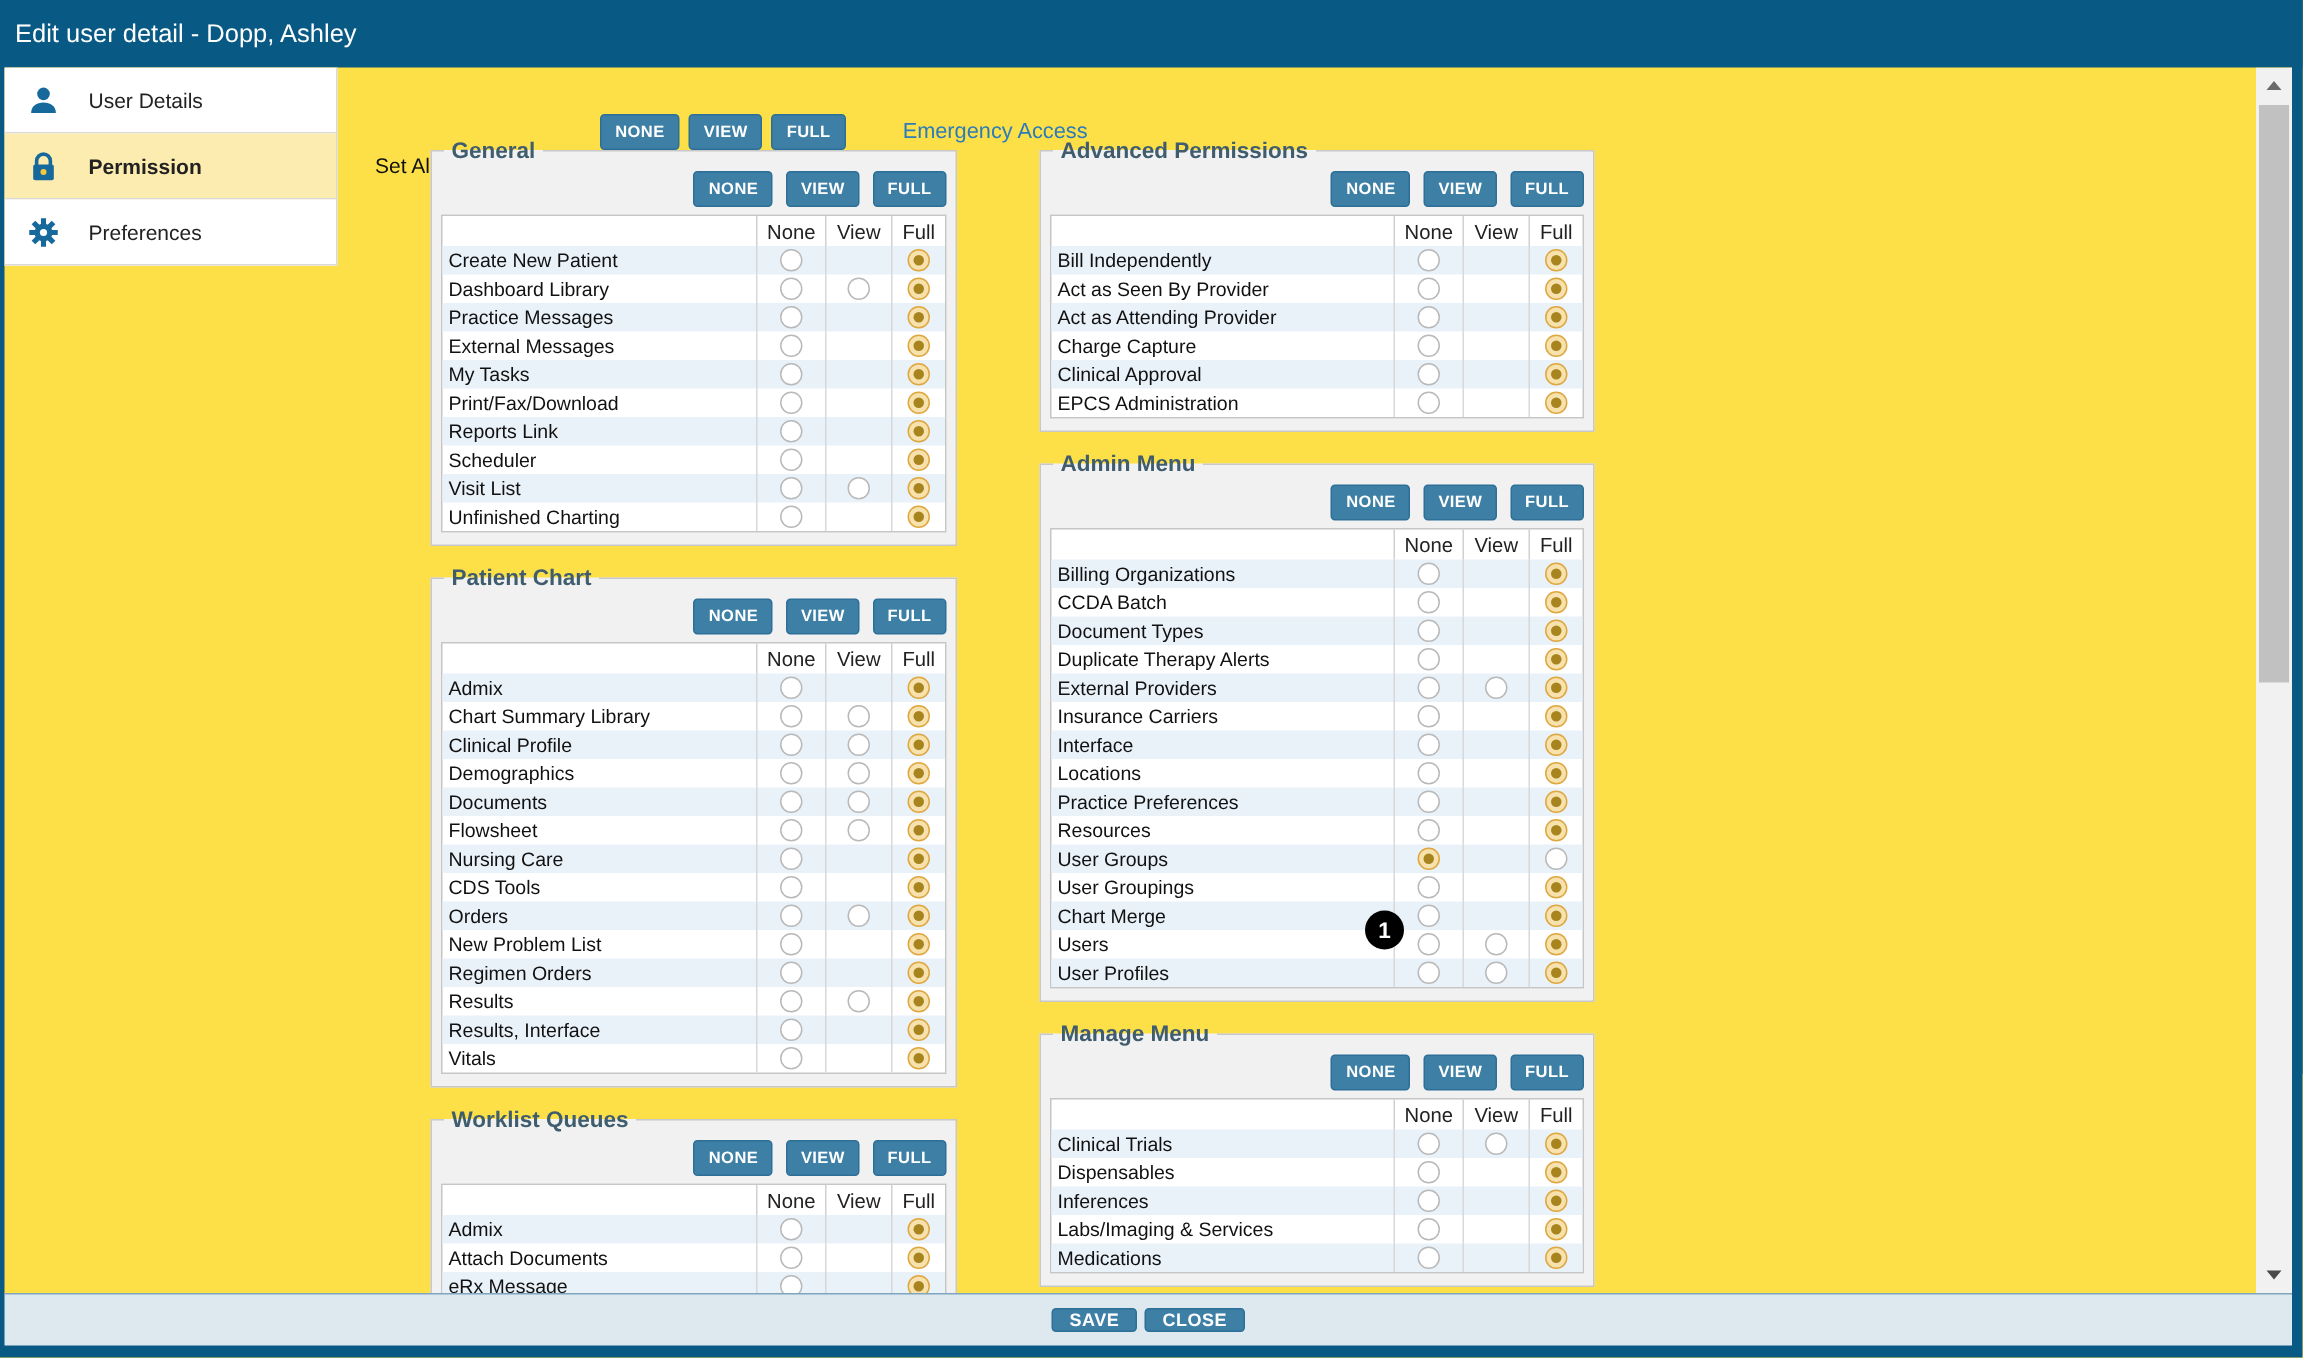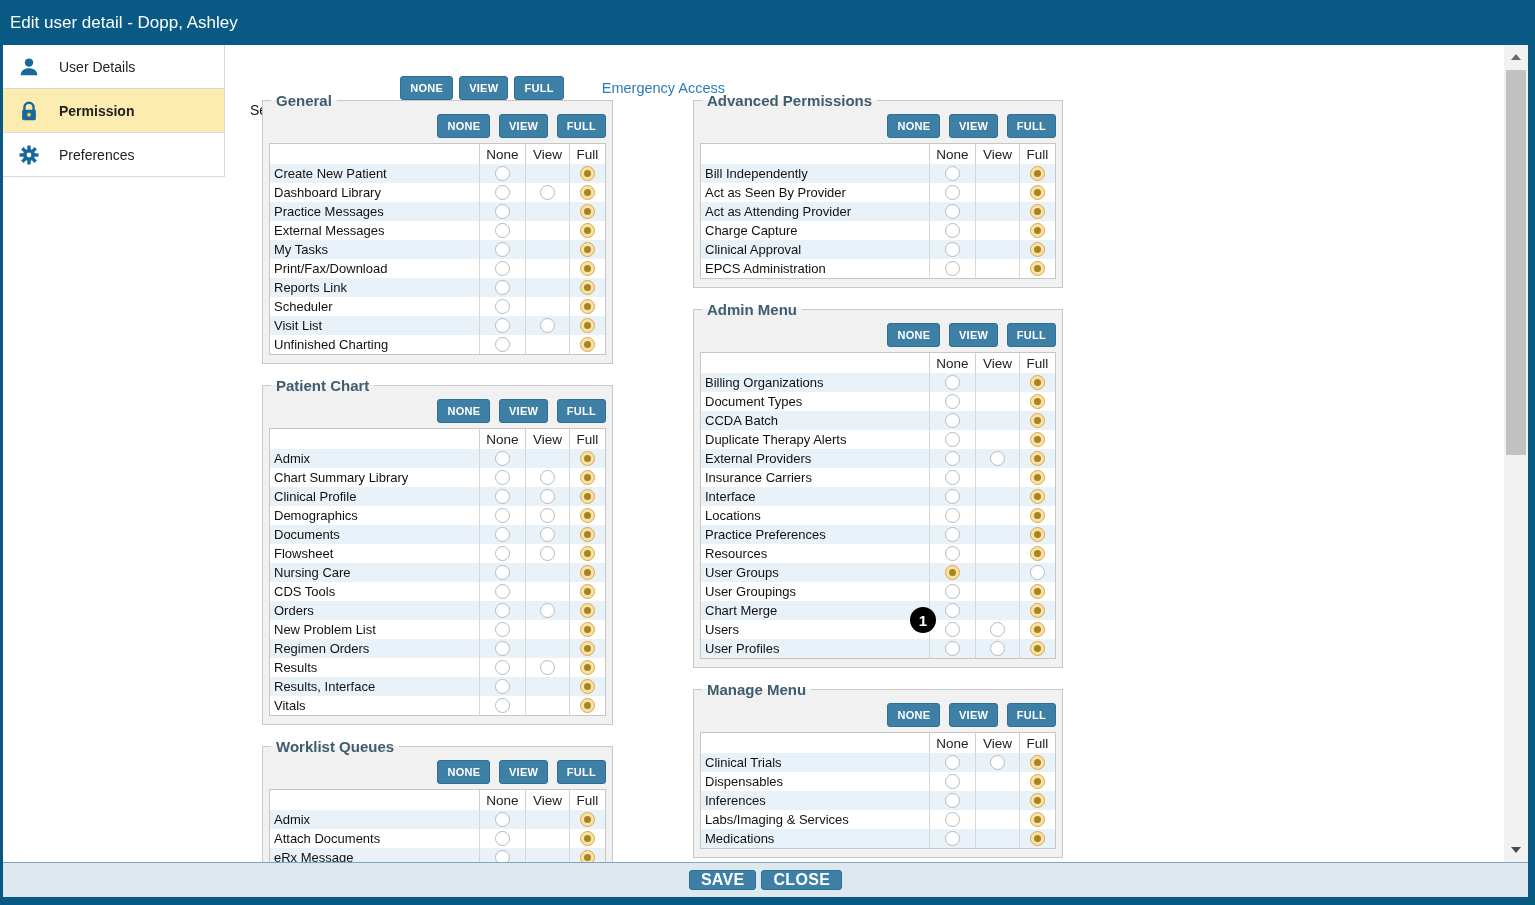--- a/index.html
+++ b/index.html
@@ -5,42 +5,42 @@
   * { margin:0; padding:0; box-sizing:border-box; }
   html,body { width:1535px; height:905px; }
   body { font-family:"Liberation Sans","DejaVu Sans",sans-serif; background:#085a84; overflow:hidden; }
 
   .window { width:1535px; height:716px; background:#085a84; position:relative; }
 
   .titlebar { height:45px; background:#085a84; color:#fff; font-size:17px;
               display:flex; align-items:center; padding-left:10px; }
 
   .body { position:relative; margin-left:3px; margin-right:7px; height:817px;
-          background:#ffffff; overflow:hidden; }
+          background:#fde047; overflow:hidden; }
 
   
   .sidebar { position:absolute; left:0; top:0; width:222px; background:#fff;
              border-right:1px solid #d9d9d9; }
   .side-item { height:44px; display:flex; align-items:center; gap:18px;
                padding-left:14px; border-bottom:1px solid #d9d9d9;
                font-size:14px; color:#222; cursor:pointer; background:#fff; }
   .side-item.active { background:#fcecb0; font-weight:bold; }
   .side-icon { width:24px; height:24px; display:flex; align-items:center; justify-content:center; }
 
   
   .toolbar { position:absolute; left:247px; top:13px; display:flex; align-items:center; gap:6px; }
   .toolbar-label { font-size:14px; color:#111; margin-right:2px;margin-top:44px; }
   .btn { background:#3d7fa5; border:1px solid #2e6f97; color:#fff; font-weight:bold;
          font-size:11px; letter-spacing:.3px; padding:5px 9px; border-radius:3px;
          cursor:pointer; font-family:inherit; }
   .link { color:#2d7cb9; font-size:14.5px; cursor:pointer;padding-left:32px; }
 
   
   .col { position:absolute; top:47px; }
-  .col-left  { left:239px; width:371px;padding-left:20px; }
+  .col-left  { left:264px; width:371px;padding-left:20px; }
   .col-right { left:643px; width:370px;margin-left:47px; }
 
   fieldset.panel { border:1px solid #c8c8c8; background:#f1f1f1; margin-bottom:13px; padding:0; }
   legend.panel-title { margin-left:8px; padding:0 5px; font-size:15px; font-weight:bold; color:#3f5d6e; }
 
   .panel-btns { text-align:right; padding:5px 6px 5px; }
   .panel-btns .btn { margin-left:4px; }
 
   .ptable { margin:0 6px 8px; background:#fff; border:1px solid #c6c6c6; }
   .thead { display:flex; height:20px; align-items:center; font-size:13.5px; color:#222; }
@@ -78,21 +78,21 @@
             border-bottom:6px solid #6a6a6a; }
   .tri-down { width:0; height:0; border-left:5px solid transparent; border-right:5px solid transparent;
               border-top:6px solid #4a4a4a; }
   .scroll-thumb { position:absolute; left:2px; top:25px; width:20px; height:385px;
                   background:#c1c1c1; cursor:pointer; }
 
   
   .footer { height:35px; margin-left:3px; margin-right:7px; background:#dde8ef;
             border-top:1px solid #7fa5c0; display:flex; align-items:center;
             justify-content:center; gap:5px; }
-  .footer .btn { font-size:16px; padding:0 11px; }
+  .footer .btn { font-size:12px; padding:0 11px; }
 </style>
 </head>
 <body>
 
 <div class="window">
 
   <div class="titlebar">
     <span>Edit user detail - Dopp, Ashley</span>
   </div>
 
@@ -592,31 +592,31 @@
                 <span class="rlabel">Billing Organizations</span>
                 <span class="cell c-none">
                   <span class="radio"></span>
                 </span>
                 <span class="cell c-view"></span>
                 <span class="cell c-full">
                   <span class="radio sel"></span>
                 </span>
               </div>
               <div class="row">
+                <span class="rlabel">CCDA Batch</span>
+                <span class="cell c-none">
+                  <span class="radio"></span>
+                </span>
+                <span class="cell c-view"></span>
+                <span class="cell c-full">
+                  <span class="radio sel"></span>
+                </span>
+              </div>
+              <div class="row">
                 <span class="rlabel">Document Types</span>
-                <span class="cell c-none">
-                  <span class="radio"></span>
-                </span>
-                <span class="cell c-view"></span>
-                <span class="cell c-full">
-                  <span class="radio sel"></span>
-                </span>
-              </div>
-              <div class="row">
-                <span class="rlabel">CCDA Batch</span>
                 <span class="cell c-none">
                   <span class="radio"></span>
                 </span>
                 <span class="cell c-view"></span>
                 <span class="cell c-full">
                   <span class="radio sel"></span>
                 </span>
               </div>
               <div class="row">
                 <span class="rlabel">Duplicate Therapy Alerts</span>

